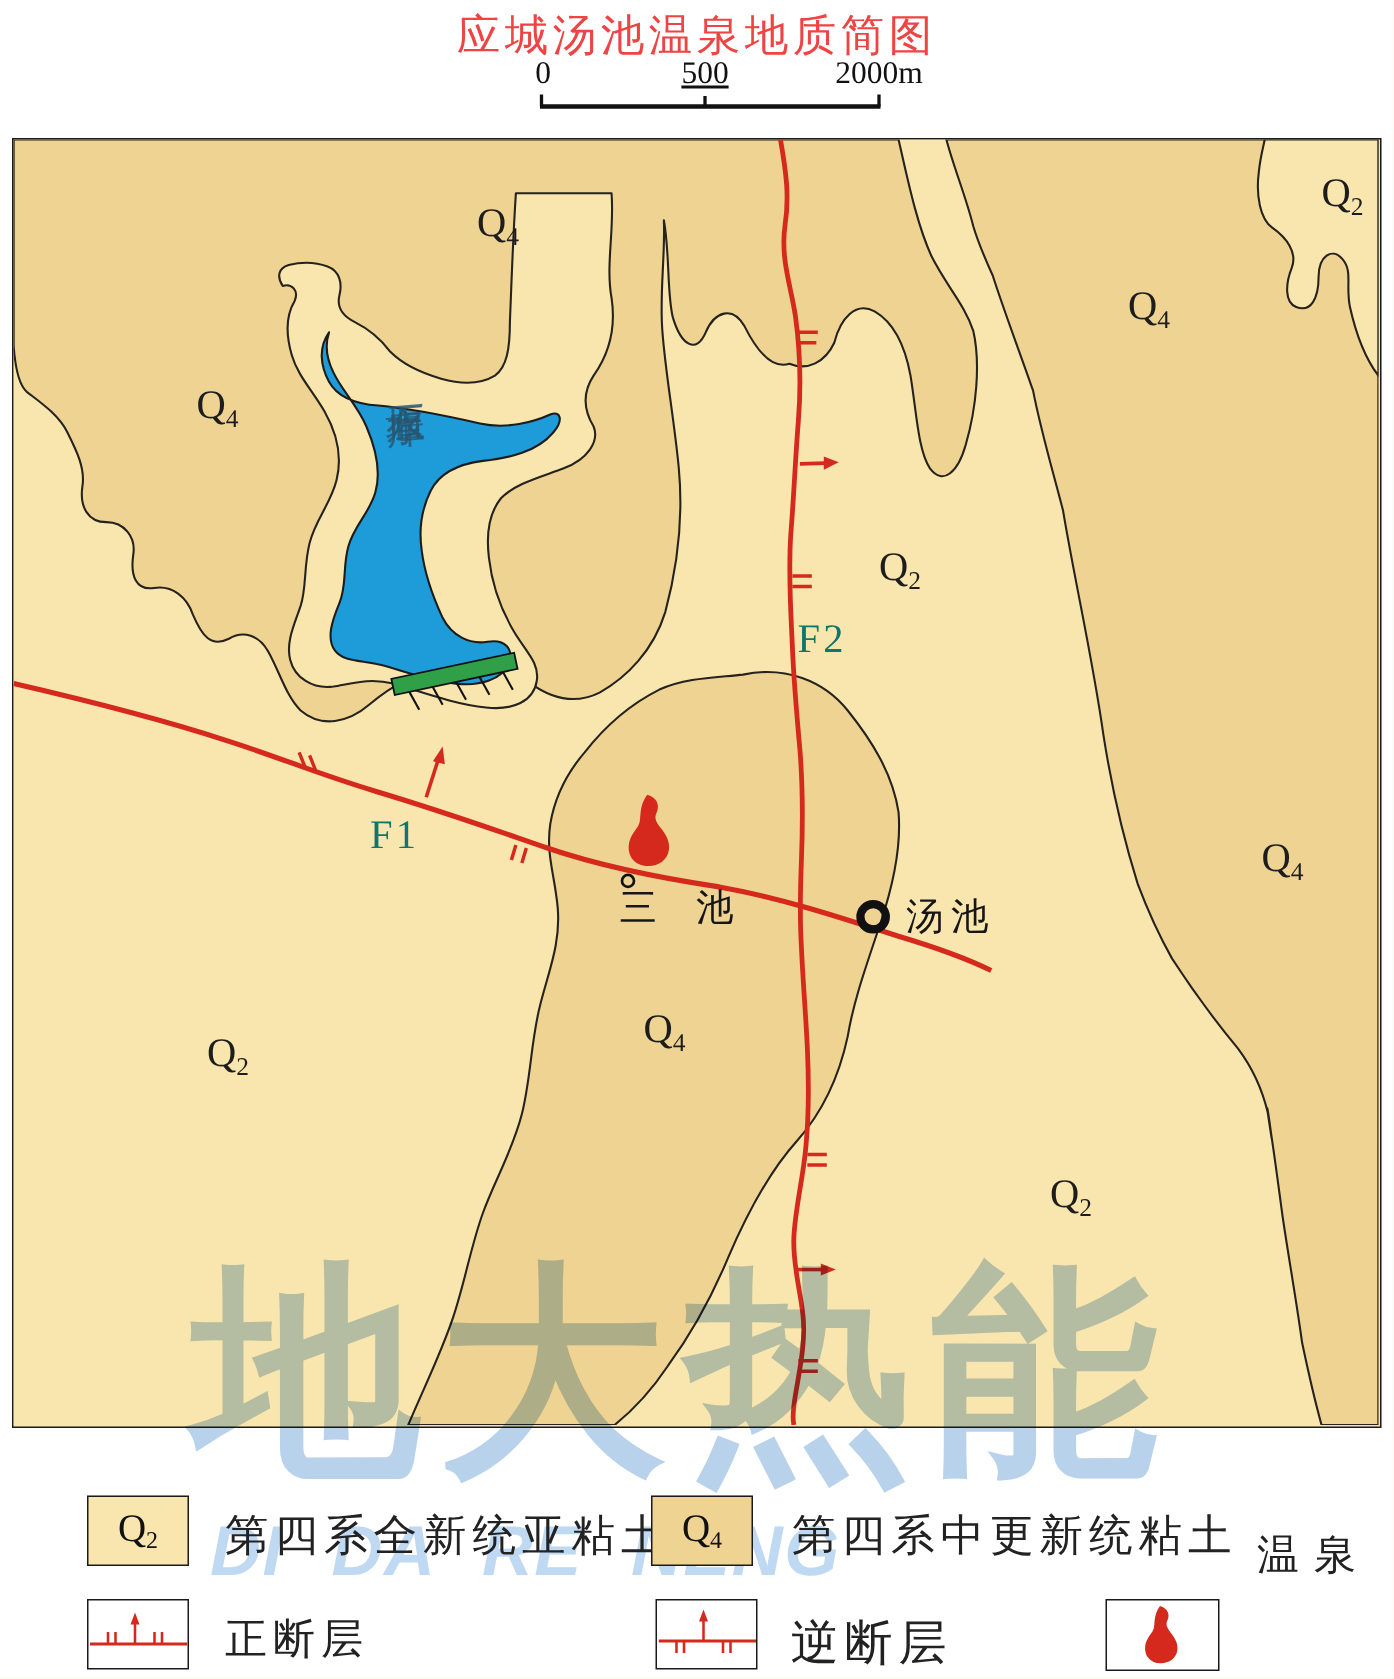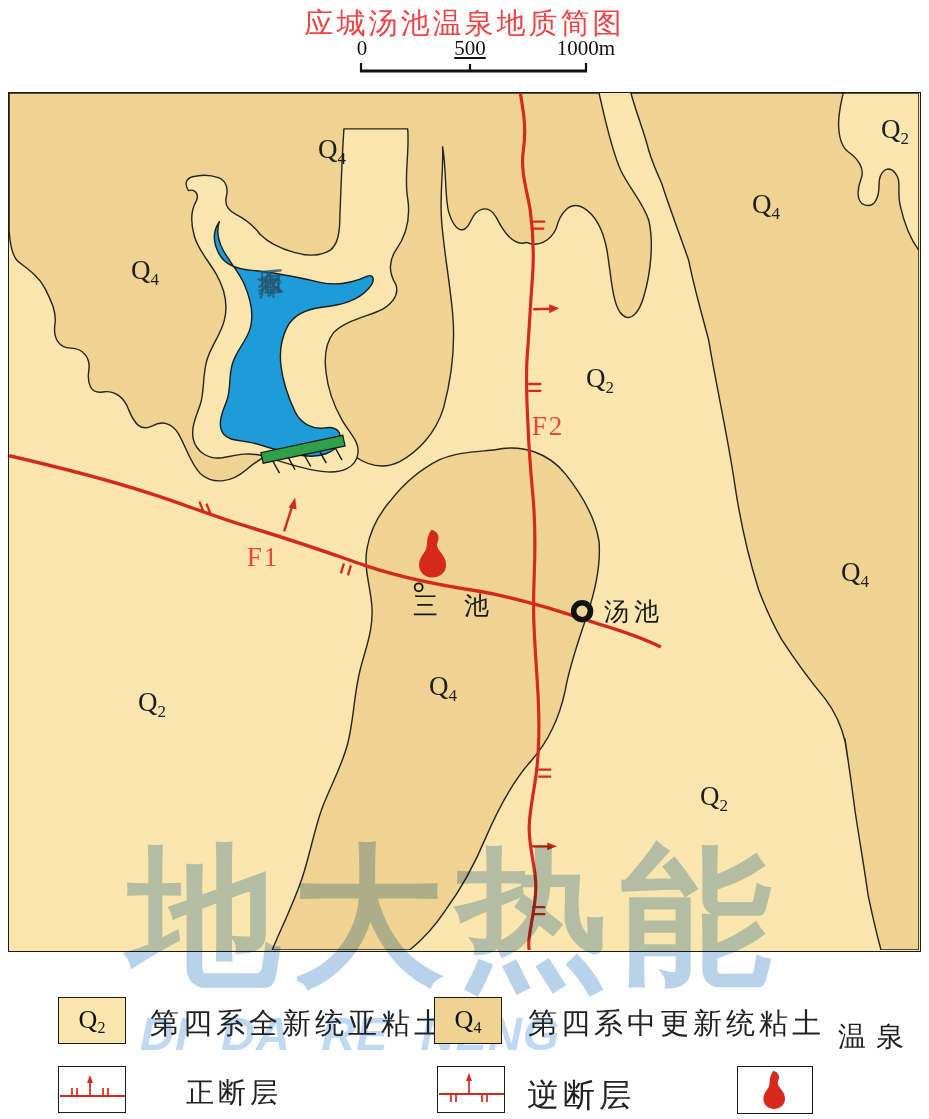--- a/index.html
+++ b/index.html
@@ -19,38 +19,38 @@
   #scalebar-svg{position:absolute;left:0;top:24px;}
   
   #map{
     left:8px;top:92px;width:913px;height:860px;
     border:1.6px solid #1a1a1a;box-sizing:border-box;background:#F9E6AE;z-index:1;
   }
   #map svg{position:absolute;left:0;top:0;}
   .maplabel{position:absolute;transform:translate(-50%,-50%);white-space:nowrap;z-index:2;}
   .qlabel{font-size:27px;color:#1d1d1d;}
   .qlabel .sub{font-size:17px;vertical-align:-6px;}
-  .flabel{font-size:27px;color:#ef4444;letter-spacing:2px;}
+  .flabel{font-size:27px;color:#0f766e;letter-spacing:2px;}
   .plabel{font-size:25px;color:#161616;}
   .ul-0{left:332px;top:151px;} .ul-1{left:145px;top:272px;} .ul-2{left:895px;top:131px;}
   .ul-3{left:766px;top:206px;} .ul-4{left:600px;top:380px;} .ul-5{left:855px;top:574px;}
   .ul-6{left:443px;top:688px;} .ul-7{left:152px;top:704px;} .ul-8{left:714px;top:798px;}
   .fl-0{left:263px;top:557px;} .fl-1{left:548px;top:426px;}
   .pl-0{left:434px;top:605px;letter-spacing:26px;margin-left:30px;}
   .pl-1{left:634px;top:611px;letter-spacing:5px;}
   #lake-label{
     left:256px;top:250px;width:28px;font-size:26px;line-height:1.22;
     writing-mode:vertical-rl;text-orientation:upright;
     color:rgba(40,85,110,0.8);transform:rotate(-3deg) skewY(-2deg);z-index:2;
   }
   
   #wm1{
     left:128px;top:840px;font-size:152px;line-height:1;font-weight:800;
     letter-spacing:12px;color:#b9d2ec;mix-blend-mode:multiply;z-index:2;
-    font-family:Liberation Sans, sans-serif;
+    font-family:Liberation Serif, serif;
   }
   #wm2{
     left:140px;top:1006px;font-size:47px;font-style:italic;font-weight:800;
     letter-spacing:1px;word-spacing:18px;color:#bfd9f2;mix-blend-mode:multiply;z-index:2;
     font-family:"Liberation Sans","DejaVu Sans",sans-serif;
   }
   
   .lg-box{
     position:absolute;width:68px;height:47px;border:1.6px solid #1a1a1a;
     box-sizing:border-box;z-index:3;display:flex;align-items:center;justify-content:center;
@@ -58,33 +58,33 @@
   .lg-q{font-size:26px;color:#111;background:#F9E6AE;}
   .lg-q .sub{font-size:16px;vertical-align:-5px;}
   #lg-box-q2{left:58px;top:997px;}
   #lg-box-q4{left:434px;top:997px;background:#EFD392;}
   #lg-box-nf{left:58px;top:1066px;background:#fff;}
   #lg-box-rf{left:437px;top:1066px;background:#fff;}
   #lg-box-sp{left:737px;top:1066px;width:76px;height:48px;background:#fff;}
   .lg-label{position:absolute;font-size:29px;letter-spacing:4px;color:#222;z-index:3;white-space:nowrap;}
   #lg-lab-q2{left:150px;top:1004px;}
   #lg-lab-q4{left:528px;top:1004px;}
-  #lg-lab-nf{left:150px;top:1074px;font-size:28px;margin-left:36px;}
+  #lg-lab-nf{left:150px;top:1074px;font-size:28px;}
   #lg-lab-rf{left:527px;top:1074px;font-size:32px;}
   #lg-lab-sp{left:838px;top:1018px;font-size:28px;letter-spacing:10px;}
 </style>
 </head>
 <body>
 
 <div class="abs" id="title">应城汤池温泉地质简图</div>
 
 <div class="abs" id="scalebar-wrap">
   <span class="sb-num sb-0">0</span>
   <span class="sb-num sb-1">500</span>
-  <span class="sb-num sb-2">1000m</span>
+  <span class="sb-num sb-2">2000m</span>
   <svg id="scalebar-svg" width="240" height="14">
     <line x1="5" y1="11" x2="232" y2="11" stroke="#111" stroke-width="3"></line>
     <line x1="6" y1="3" x2="6" y2="11" stroke="#111" stroke-width="2.2"></line>
     <line x1="115" y1="4" x2="115" y2="11" stroke="#111" stroke-width="2.2"></line>
     <line x1="231" y1="3" x2="231" y2="11" stroke="#111" stroke-width="2.2"></line>
   </svg>
 </div>
 
 <div class="abs" id="map">
   <svg width="910" height="857" viewBox="8 92 913 860">

